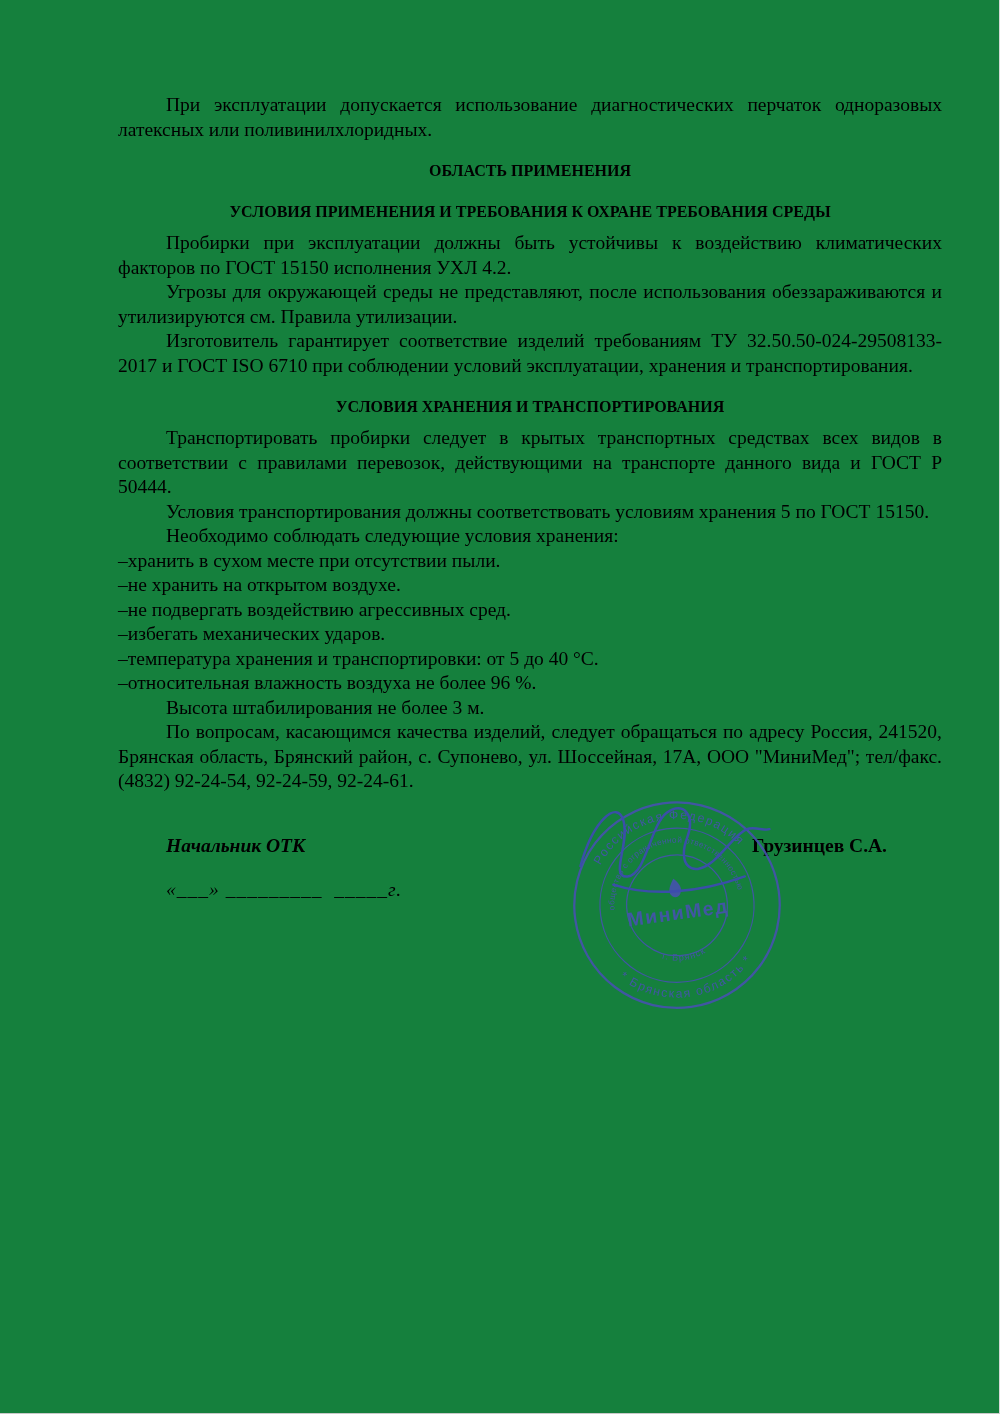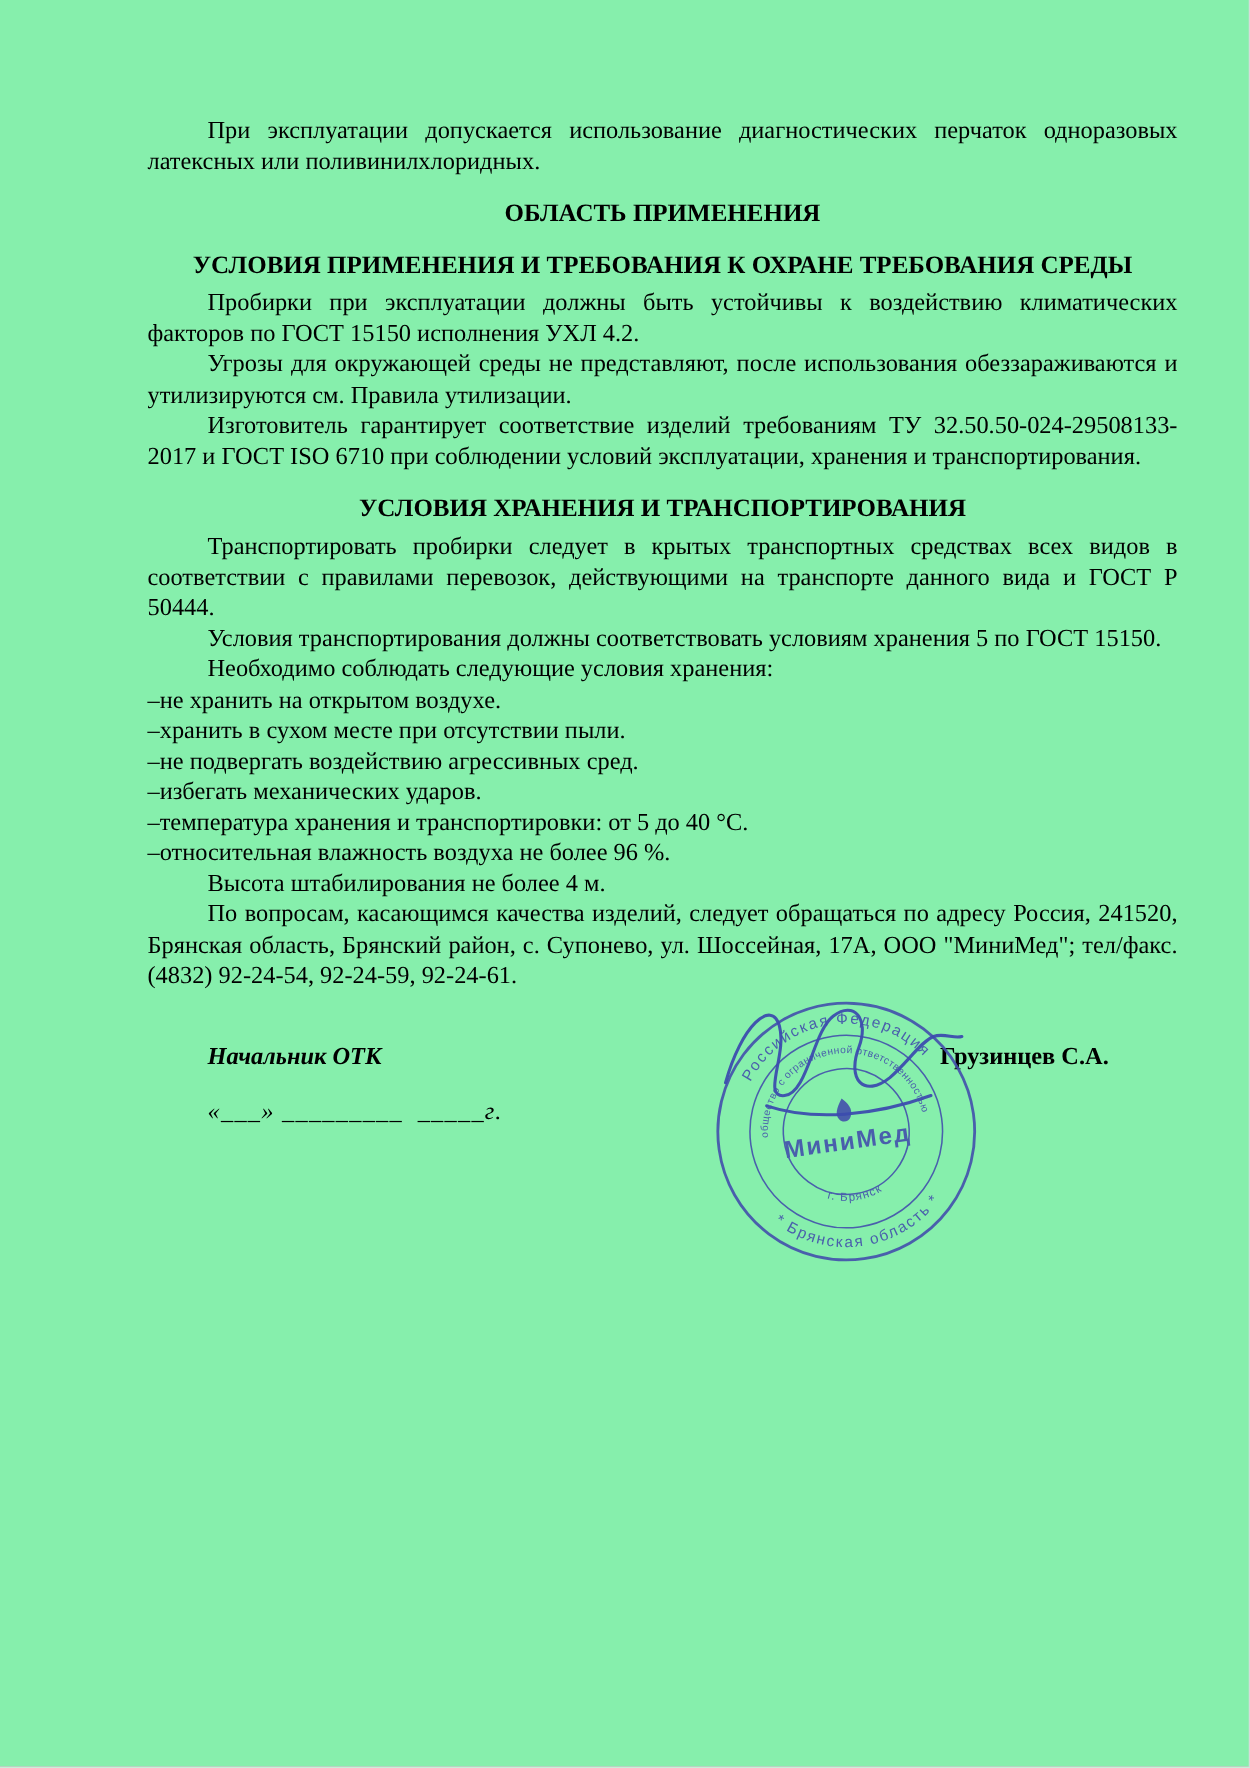--- a/index.html
+++ b/index.html
@@ -1,29 +1,29 @@
 <!DOCTYPE html>
 <html><head>
 <meta charset="utf-8">
 <style>
   * { margin:0; padding:0; box-sizing:border-box; }
   html,body { background:#ffffff; }
   .page {
-    width:1000px; height:1414px; background:#86efac; position:relative;
+    width:1000px; height:1414px; background:#15803d; position:relative;
     padding:93px 57px 40px 118px;
     font-family:"Liberation Serif", serif;
     font-size:19.5px; line-height:24.5px; color:#000;
     border-right:1px solid #d9d9d9; border-bottom:1px solid #c9c9c9;
     overflow:hidden;
   }
   .para { text-align:justify; }
   .indent { text-indent:48px; }
   .left { text-align:left; }
   h2 {
-    font-size:20px; line-height:24px; font-weight:bold;
+    font-size:16px; line-height:24px; font-weight:bold;
     text-align:center; margin:17px 0 7px 0;
     font-family:"Liberation Serif", serif;
   }
   .list p { text-align:left; }
   .sig-block { display:flex; justify-content:space-between; margin-top:40px; position:relative; height:200px; }
   .sig-left { padding-left:48px;font-style:italic; }
   .sig-title { font-weight:bold; }
   .date-line { margin-top:20px; letter-spacing:1px; white-space:pre; }
   .sig-name { font-weight:bold; padding-right:55px; padding-top:0; }
   .stamp-svg { position:absolute; left:446px; top:-50px; width:226px; height:226px; }
@@ -48,29 +48,29 @@
   <p class="para indent">Угрозы для окружающей среды не представляют, после использования обеззараживаются и утилизируются см. Правила утилизации.</p>
 
   <p class="para indent">Изготовитель гарантирует соответствие изделий требованиям ТУ 32.50.50-024-29508133-2017 и ГОСТ ISO 6710 при соблюдении условий эксплуатации, хранения и транспортирования.</p>
 
   <h2>УСЛОВИЯ ХРАНЕНИЯ И ТРАНСПОРТИРОВАНИЯ</h2>
   <p class="para indent">Транспортировать пробирки следует в крытых транспортных средствах всех видов в соответствии с правилами перевозок, действующими на транспорте данного вида и ГОСТ Р 50444.</p>
   <p class="para indent left">Условия транспортирования должны соответствовать условиям хранения 5 по ГОСТ 15150.</p>
   <p class="para indent left">Необходимо соблюдать следующие условия хранения:</p>
 
   <div class="list">
+    <p>–хранить в сухом месте при отсутствии пыли.</p>
     <p>–не хранить на открытом воздухе.</p>
-    <p>–хранить в сухом месте при отсутствии пыли.</p>
     <p>–не подвергать воздействию агрессивных сред.</p>
     <p>–избегать механических ударов.</p>
     <p>–температура хранения и транспортировки: от 5 до 40 °С.</p>
     <p>–относительная влажность воздуха не более 96 %.</p>
   </div>
 
-  <p class="para indent left">Высота штабилирования не более 4 м.</p>
+  <p class="para indent left">Высота штабилирования не более 3 м.</p>
   <p class="para indent">По вопросам, касающимся качества изделий, следует обращаться по адресу Россия, 241520, Брянская область, Брянский район, с. Супонево, ул. Шоссейная, 17А, ООО "МиниМед"; тел/факс. (4832) 92-24-54, 92-24-59, 92-24-61.</p>
 
   <div class="sig-block">
     <div class="sig-left">
       <p class="sig-title">Начальник ОТК</p>
       <p class="date-line">«___» _________  _____г.</p>
     </div>
 
     <svg class="stamp-svg" viewBox="0 0 220 220" aria-hidden="true">
       <defs>

